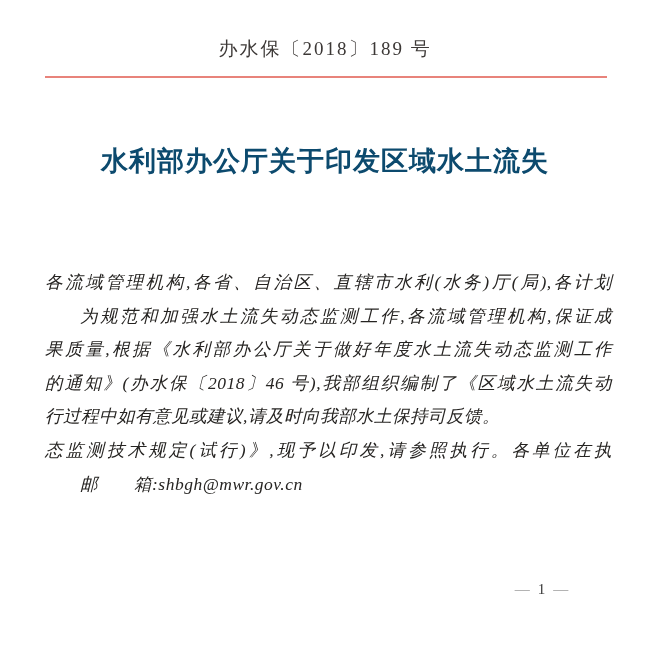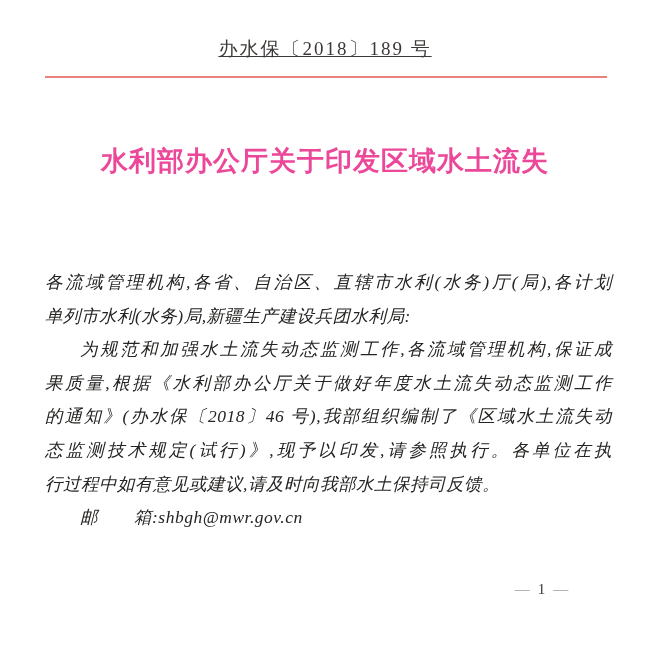--- a/index.html
+++ b/index.html
@@ -17,37 +17,36 @@
   }
   .doc-number {
     position: absolute;
     top: 36px;
     left: 0;
     width: 100%;
     text-align: center;
     font-size: 19px;
     letter-spacing: 2px;
     color: #3c3836;
-    text-decoration: underline;
   }
   .red-line {
     position: absolute;
     top: 76px;
     left: 45px;
     width: 562px;
     height: 2px;
     background: #e8837b;
   }
   .title-block {
     position: absolute;
     top: 138px;
     left: 0;
     width: 100%;
     text-align: center;
-    color: #ec4899;
+    color: #0c4a6e;
     font-weight: bold;
     font-size: 27px;
     line-height: 47px;
     letter-spacing: 1px;
   }
   .body-block {
     position: absolute;
     top: 266px;
     left: 45px;
     width: 567px;
@@ -87,26 +86,25 @@
   <div class="doc-number">办水保〔2018〕189 号</div>
 
   <div class="red-line"></div>
 
   <div class="title-block">
     <div>水利部办公厅关于印发区域水土流失</div>
   </div>
 
   <div class="body-block">
     <div class="line fill">各流域管理机构,各省、自治区、直辖市水利(水务)厅(局),各计划</div>
-    <div class="line">单列市水利(水务)局,新疆生产建设兵团水利局:</div>
     <div class="line fill indent">为规范和加强水土流失动态监测工作,各流域管理机构,保证成</div>
     <div class="line fill">果质量,根据《水利部办公厅关于做好年度水土流失动态监测工作</div>
     <div class="line fill">的通知》(办水保〔2018〕46 号),我部组织编制了《区域水土流失动</div>
+    <div class="line">行过程中如有意见或建议,请及时向我部水土保持司反馈。</div>
     <div class="line fill">态监测技术规定(试行)》,现予以印发,请参照执行。各单位在执</div>
-    <div class="line">行过程中如有意见或建议,请及时向我部水土保持司反馈。</div>
 
 
     <div class="line indent contact-line">
       <span class="label">邮　　箱:</span><span>shbgh@mwr.gov.cn</span>
     </div>
   </div>
 
   <div class="page-num">
     <span class="dash">—</span><span>1</span><span class="dash">—</span>
   </div>

